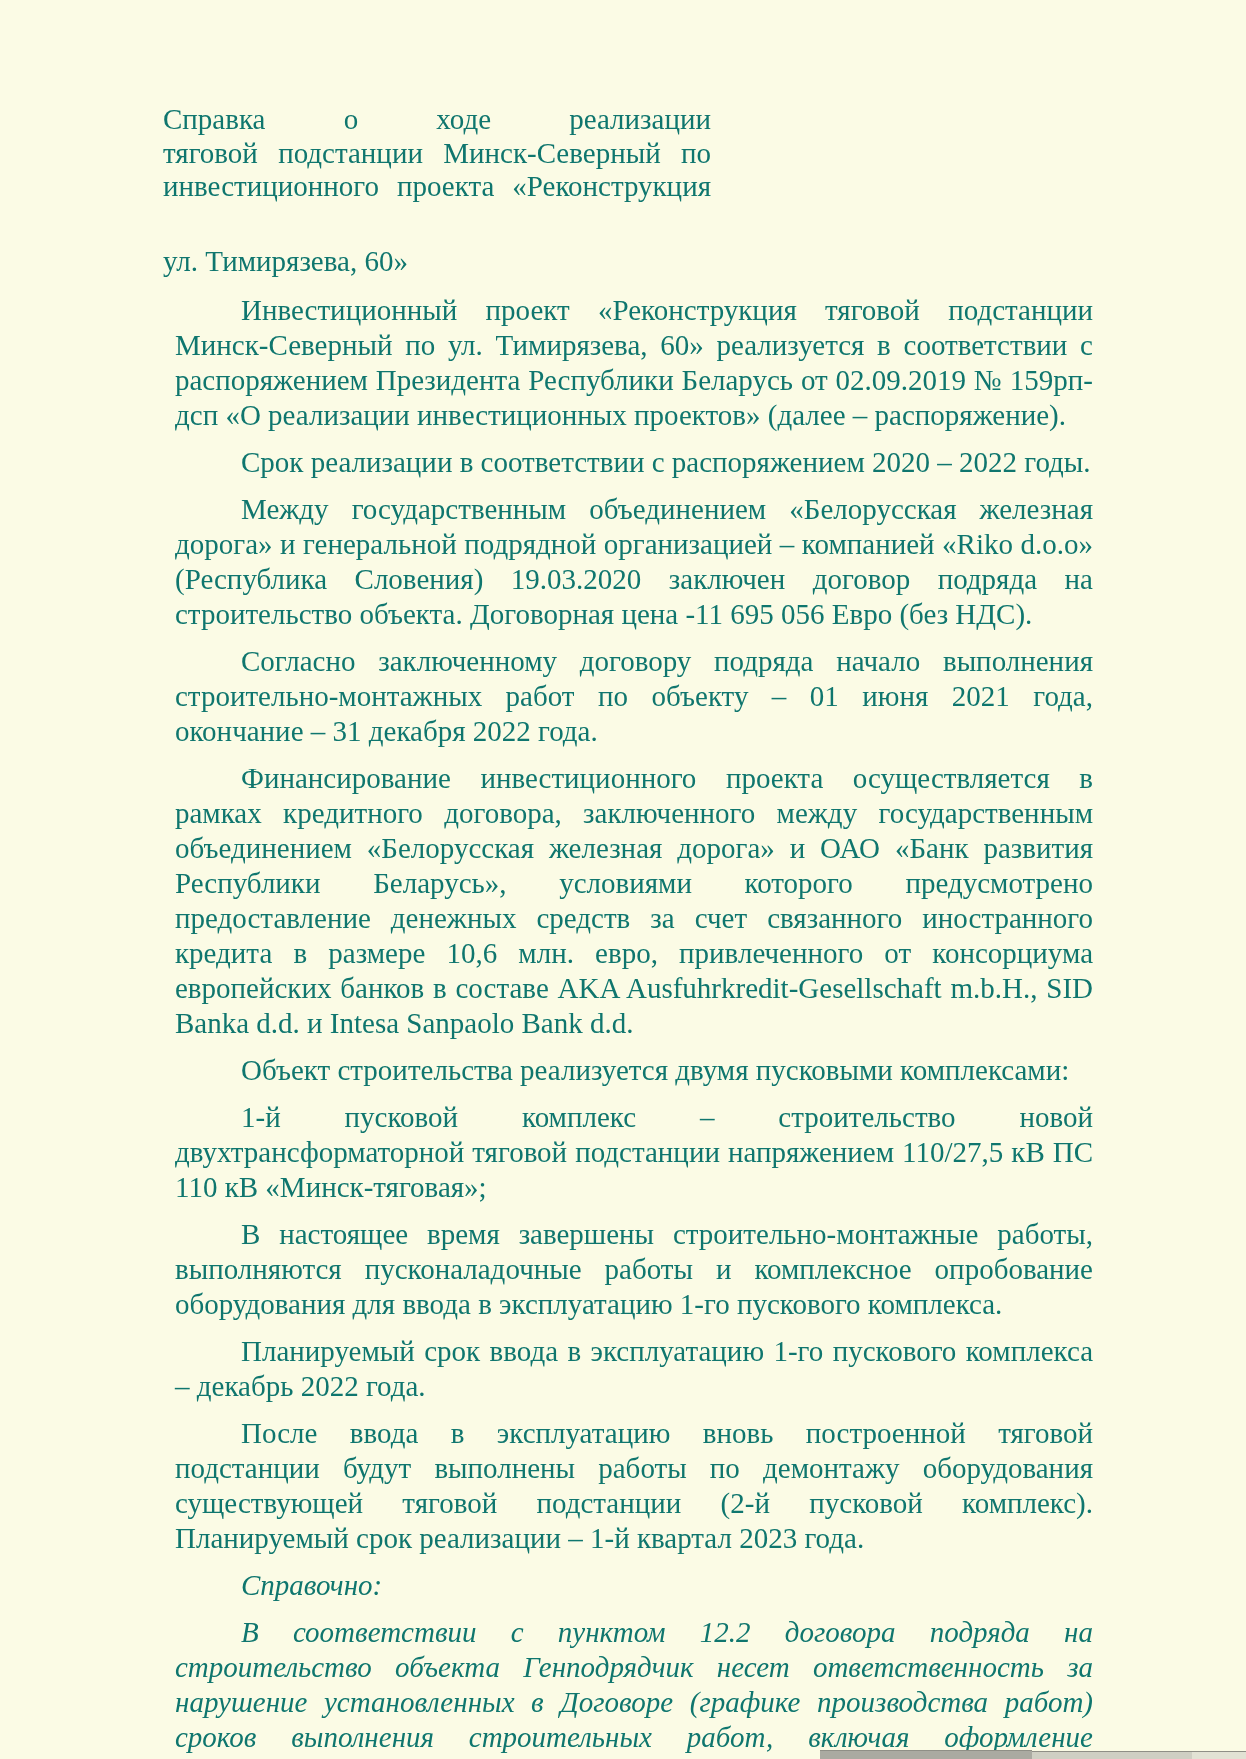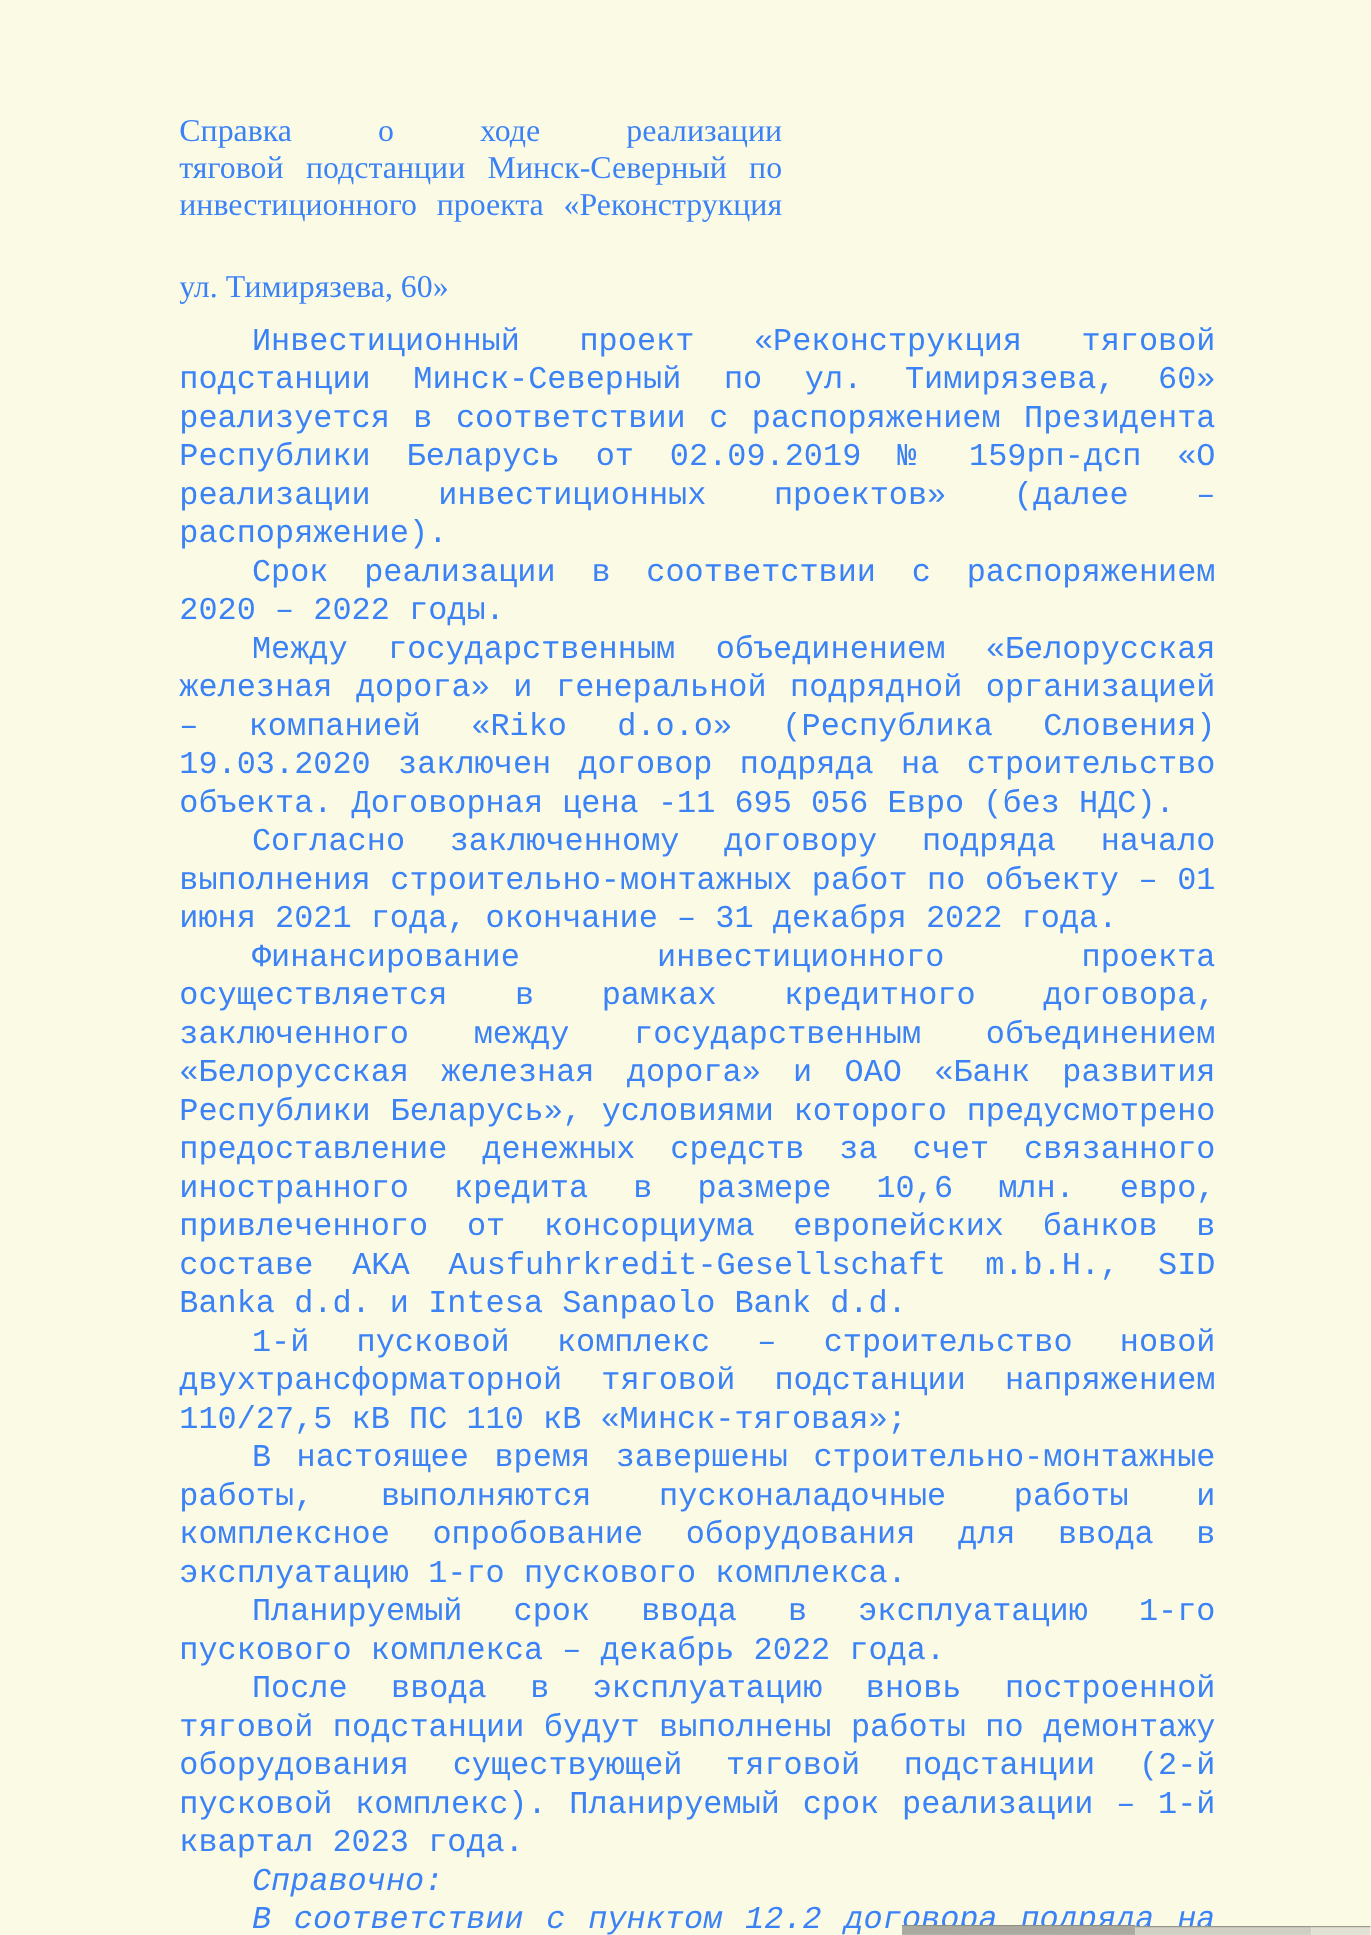--- a/index.html
+++ b/index.html
@@ -31,53 +31,53 @@
   .title-line.last {
     text-align-last: left;
     margin-top: 41px;
   }
   .body-block {
     width: 942px;
     font-size: 29px;
     line-height: 35px;
   }
   .para {
-    margin: 0;
+    margin: 12px;
     text-align: justify;
     text-indent: 66px;
-    font-family: Liberation Mono, monospace;
   }
   .para.italic {
     font-style: italic;
   }
   
   .bottom-artifacts { position: absolute; left: 0; bottom: 0; width: 100%; height: 9px; }
   .edge-seg { position: absolute; bottom: 0; border-top: 1px solid #8f8f86; }
   .edge-seg.s0 { left: 820px;  width: 212px; height: 8px; background: #aaaaa1; }
   .edge-seg.s1 { left: 1032px; width: 160px; height: 7px; background: #cfcfc3; }
   .edge-seg.s2 { left: 1192px; width: 54px;  height: 7px; background: #e2e2d4; }
 </style>
 </head>
 <body>
 
-<div class="page" style="background: rgb(251, 251, 229); color: #3b82f6;">
+<div class="page" style="background: rgb(251, 251, 229); color: #0f766e;">
 
   <div class="title-block">
     <div class="title-line">Справка о ходе реализации</div>
     <div class="title-line">тяговой подстанции Минск-Северный по</div>
     <div class="title-line">инвестиционного проекта «Реконструкция</div>
     <div class="title-line last">ул. Тимирязева, 60»</div>
   </div>
 
   <div class="body-block">
     <p class="para">Инвестиционный проект «Реконструкция тяговой подстанции Минск-Северный по ул. Тимирязева, 60» реализуется в соответствии с распоряжением Президента Республики Беларусь от 02.09.2019 № 159рп-дсп «О реализации инвестиционных проектов» (далее – распоряжение).</p>
     <p class="para">Срок реализации в соответствии с распоряжением 2020 – 2022 годы.</p>
     <p class="para">Между государственным объединением «Белорусская железная дорога» и генеральной подрядной организацией – компанией «Riko d.o.o» (Республика Словения) 19.03.2020 заключен договор подряда на строительство объекта. Договорная цена -11 695 056 Евро (без НДС).</p>
     <p class="para">Согласно заключенному договору подряда начало выполнения строительно-монтажных работ по объекту – 01 июня 2021 года, окончание – 31 декабря 2022 года.</p>
     <p class="para">Финансирование инвестиционного проекта осуществляется в рамках кредитного договора, заключенного между государственным объединением «Белорусская железная дорога» и ОАО «Банк развития Республики Беларусь», условиями которого предусмотрено предоставление денежных средств за счет связанного иностранного кредита в размере 10,6 млн. евро, привлеченного от консорциума европейских банков в составе AKA Ausfuhrkredit-Gesellschaft m.b.H., SID Banka d.d. и Intesa Sanpaolo Bank d.d.</p>
+    <p class="para">Объект строительства реализуется двумя пусковыми комплексами:</p>
     <p class="para">1-й пусковой комплекс – строительство новой двухтрансформаторной тяговой подстанции напряжением 110/27,5 кВ ПС 110 кВ «Минск-тяговая»;</p>
     <p class="para">В настоящее время завершены строительно-монтажные работы, выполняются пусконаладочные работы и комплексное опробование оборудования для ввода в эксплуатацию 1-го пускового комплекса.</p>
     <p class="para">Планируемый срок ввода в эксплуатацию 1-го пускового комплекса – декабрь 2022 года.</p>
     <p class="para">После ввода в эксплуатацию вновь построенной тяговой подстанции будут выполнены работы по демонтажу оборудования существующей тяговой подстанции (2-й пусковой комплекс). Планируемый срок реализации – 1-й квартал 2023 года.</p>
     <p class="para italic">Справочно:</p>
     <p class="para italic">В соответствии с пунктом 12.2 договора подряда на строительство объекта Генподрядчик несет ответственность за нарушение установленных в Договоре (графике производства работ) сроков выполнения строительных работ, включая оформление документов, подтверждающих их выполнение, - 0,2 % стоимости невыполненных строительных работ за каждый день</p>
   </div>
 
   <div class="bottom-artifacts">
     <div class="edge-seg s0" style="background: rgb(170, 170, 161);"></div>

